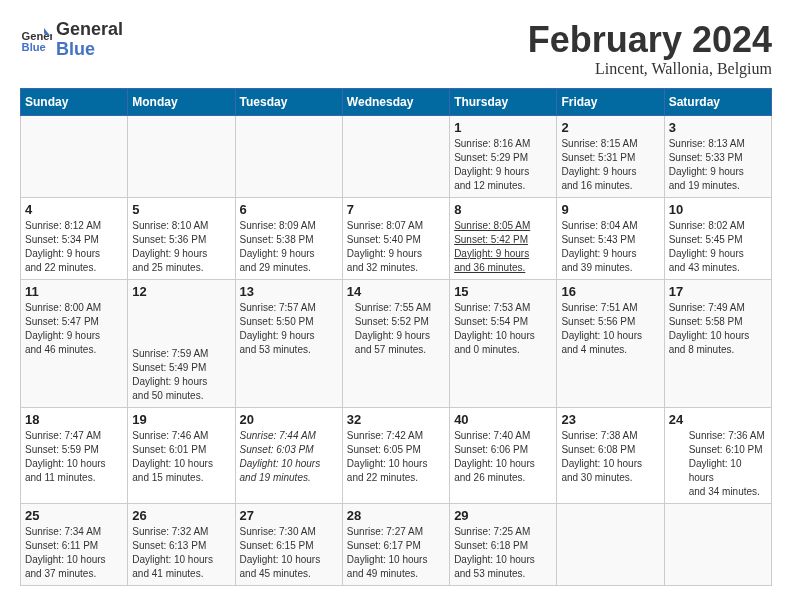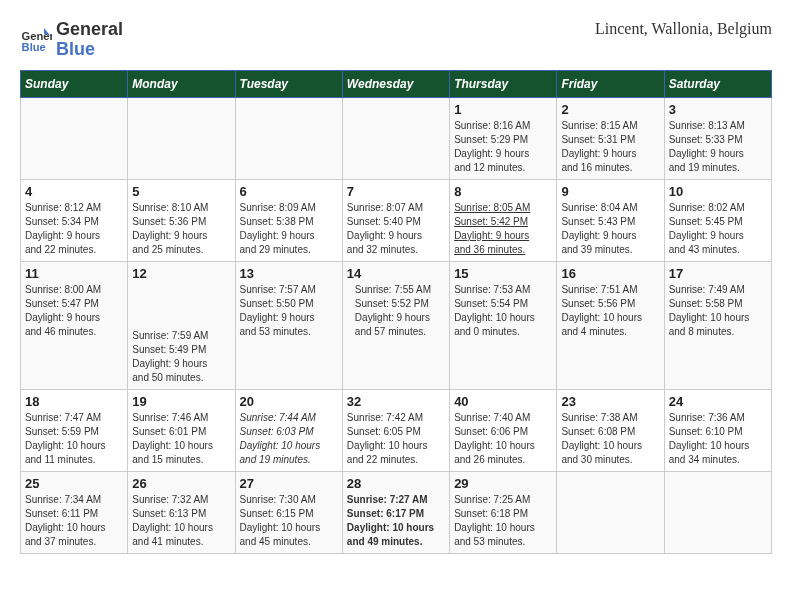--- a/index.html
+++ b/index.html
@@ -38,27 +38,26 @@
       font-size: 16px;
       color: #333;
       font-family: Liberation Serif, serif;
     }
     table {
       width: 100%;
       border-collapse: collapse;
       font-size: 11px;
     }
     th {
-      background: #14532d;
+      background: #0369a1;
       color: #fff;
       padding: 6px 4px;
       text-align: left;
       font-size: 12px;
       border: 1px solid #3a63b0;
-      font-style: italic;
     }
     td {
       border: 1px solid #ccc;
       vertical-align: top;
       padding: 4px;
       height: 80px;
       width: calc(100% / 7);
       background: #fff;
     }
     td.empty {
@@ -97,20 +96,21 @@
       <text x="2" y="20" font-size="14" font-weight="bold" fill="#333">General</text>
       <text x="2" y="34" font-size="14" font-weight="bold" fill="#4472C4">Blue</text>
       <polygon points="30,5 38,15 30,12" fill="#4472C4"></polygon>
     </svg>
     <div>
       <div style="font-size:18px;font-weight:bold;color:#333;line-height:1.1;">General</div>
       <div style="font-size:18px;font-weight:bold;color:#4472C4;line-height:1.1;">Blue</div>
     </div>
   </div>
   <div class="title-area">
+    <div class="month-title">February 2024</div>
     <div class="location">Lincent, Wallonia, Belgium</div>
   </div>
 </div>
 
 <table>
   <thead>
     <tr id="weekday-header">
         <th>Sunday</th>
         <th>Monday</th>
         <th>Tuesday</th>
@@ -288,21 +288,21 @@
         </td>
         <td>
           <div class="day-num">23</div>
           <div class="day-info" style="white-space: pre-line;">Sunrise: 7:38 AM
 Sunset: 6:08 PM
 Daylight: 10 hours
 and 30 minutes.</div>
         </td>
         <td>
           <div class="day-num">24</div>
-          <div class="day-info" style="white-space: pre-line;">Sunrise: 7:36 AM
+          <div class="day-info" style="white-space: pre-line; margin-left: 20px;">Sunrise: 7:36 AM
 Sunset: 6:10 PM
 Daylight: 10 hours
 and 34 minutes.</div>
         </td>
       </tr>
       <tr>
         <td>
           <div class="day-num">25</div>
           <div class="day-info" style="white-space: pre-line;">Sunrise: 7:34 AM
 Sunset: 6:11 PM
@@ -318,21 +318,21 @@
         </td>
         <td>
           <div class="day-num">27</div>
           <div class="day-info" style="white-space: pre-line;">Sunrise: 7:30 AM
 Sunset: 6:15 PM
 Daylight: 10 hours
 and 45 minutes.</div>
         </td>
         <td>
           <div class="day-num">28</div>
-          <div class="day-info" style="white-space: pre-line; font-weight: bold;">Sunrise: 7:27 AM
+          <div class="day-info" style="white-space: pre-line;">Sunrise: 7:27 AM
 Sunset: 6:17 PM
 Daylight: 10 hours
 and 49 minutes.</div>
         </td>
         <td>
           <div class="day-num">29</div>
           <div class="day-info" style="white-space: pre-line;">Sunrise: 7:25 AM
 Sunset: 6:18 PM
 Daylight: 10 hours
 and 53 minutes.</div>

